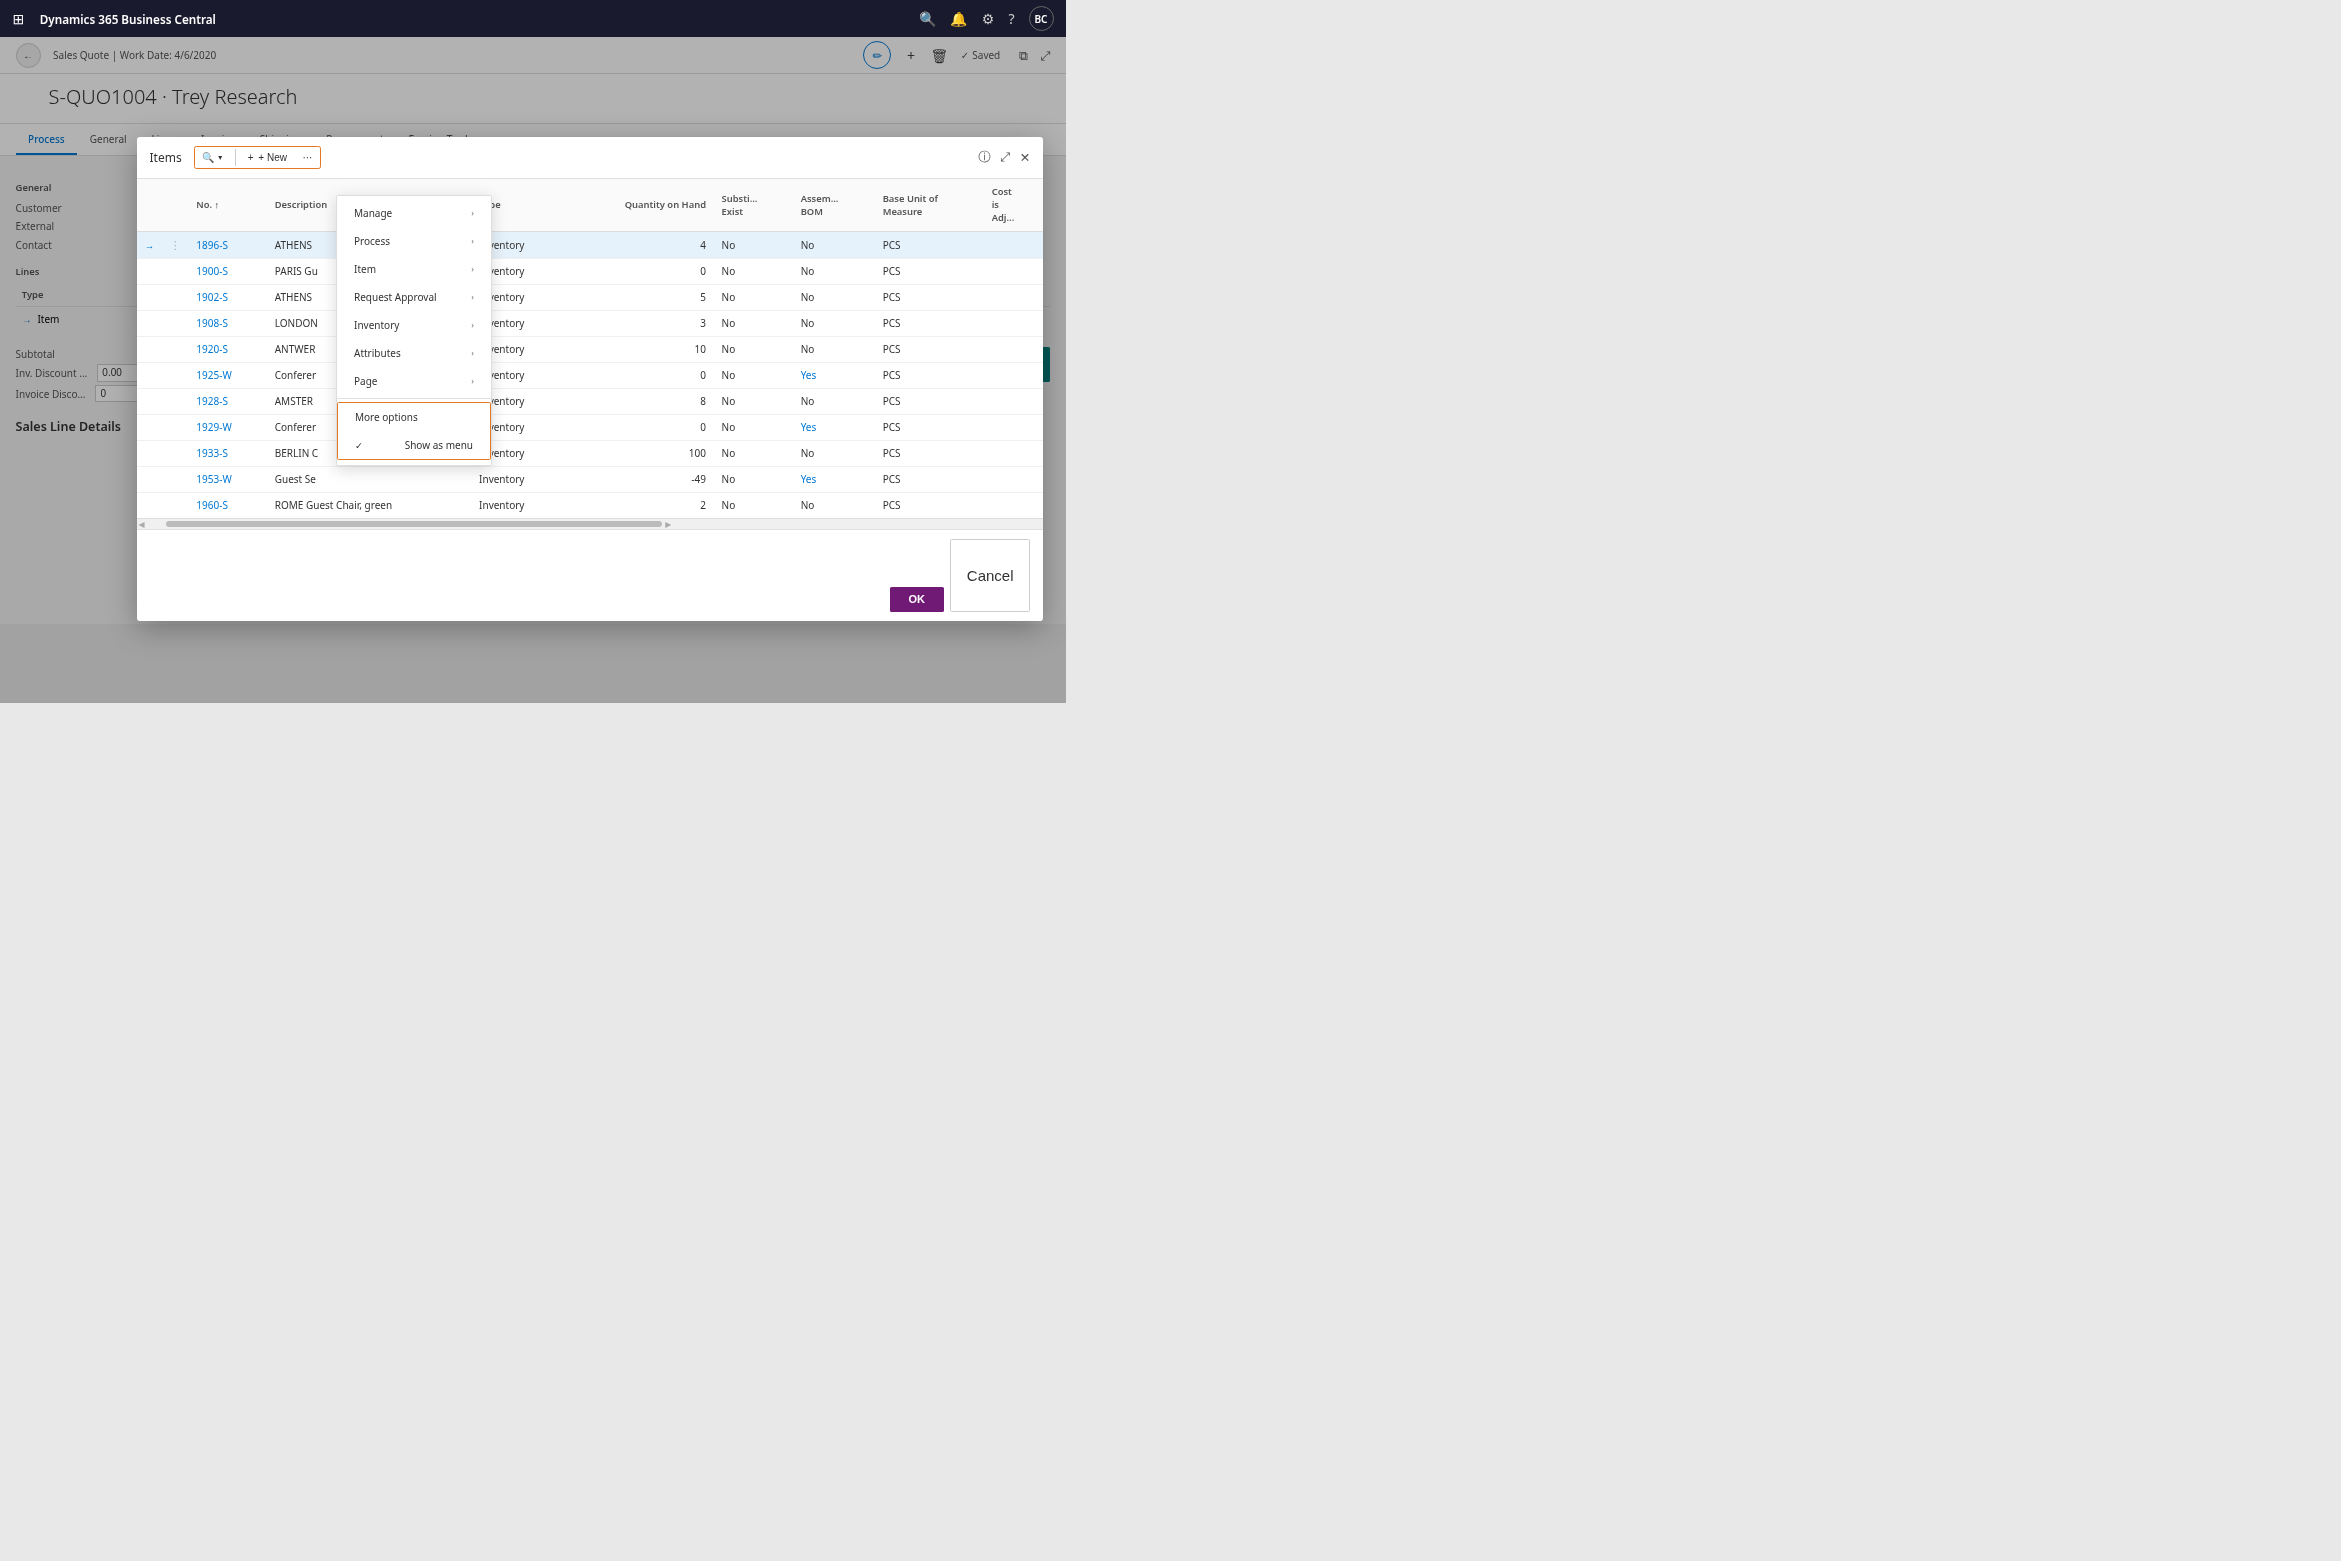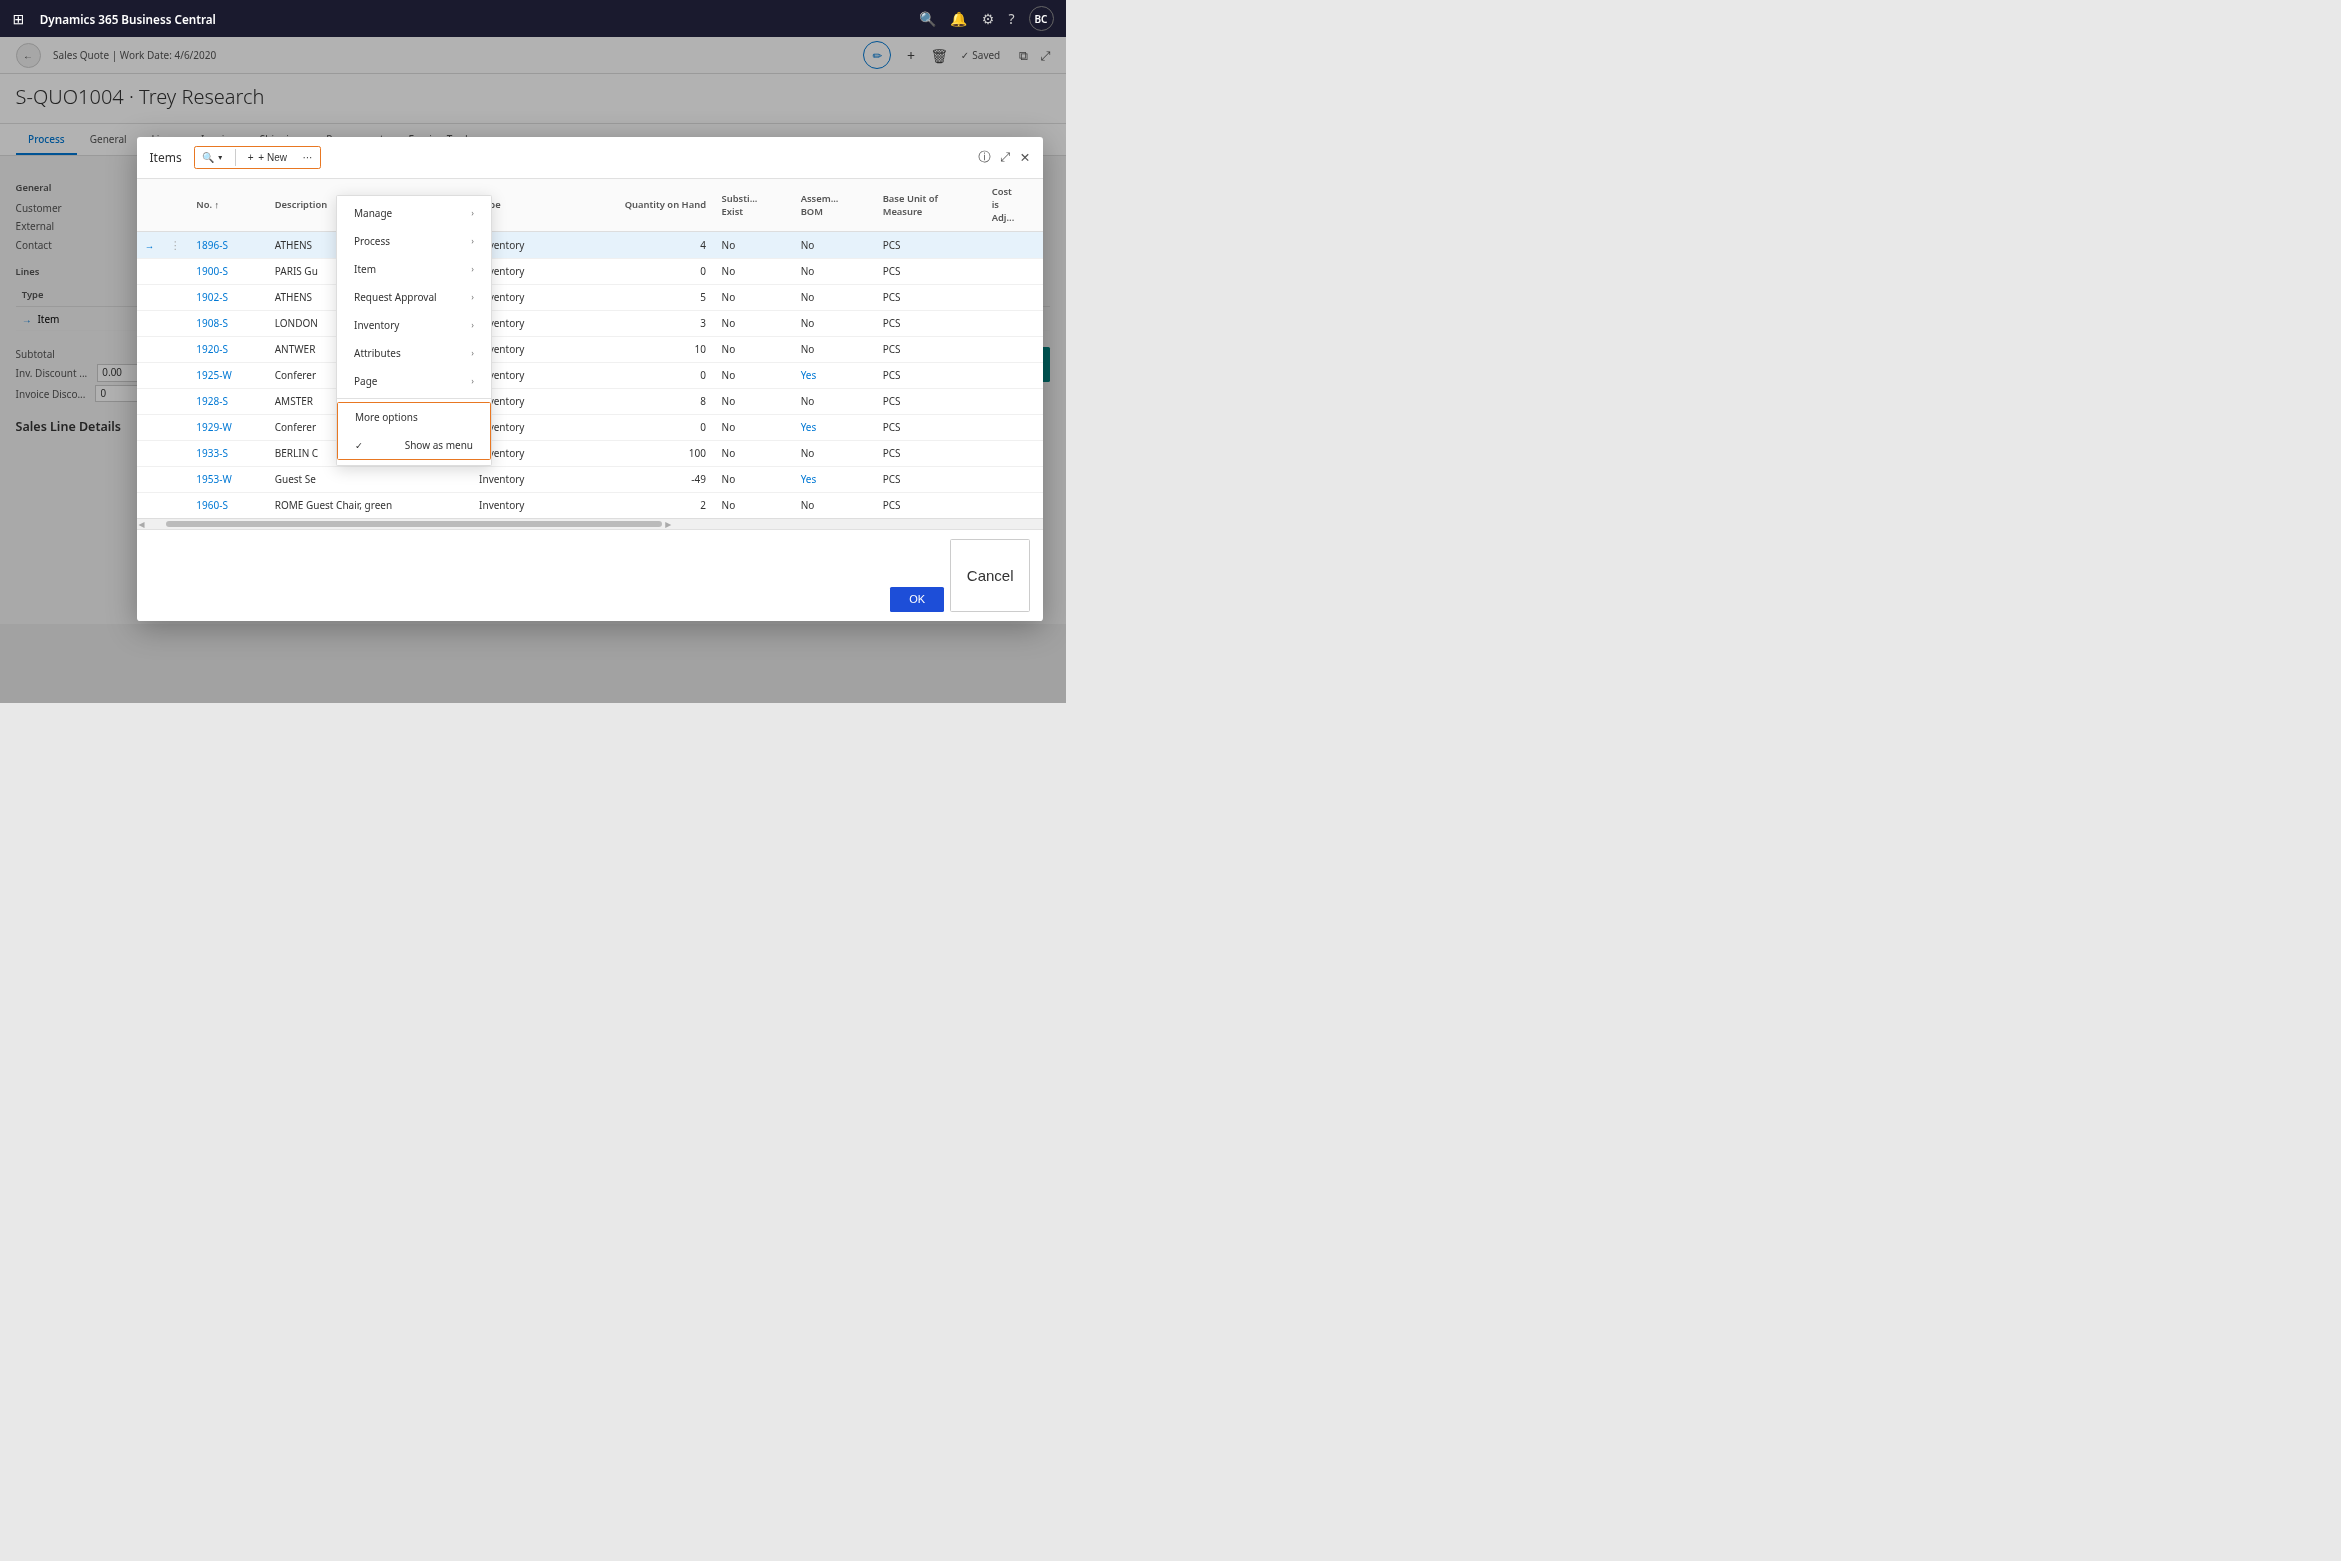--- a/index.html
+++ b/index.html
@@ -108,20 +108,21 @@
     
     .page-title-bar {
       background: #fff;
       padding: 9.4px 15.6px 12.5px 15.6px;
       border-bottom: 0.8px solid #e0e0e0;
     }
     .page-title {
       font-size: 20px;
       font-weight: 300;
       color: #333;
+      margin-left: 33px;
     }
 
     
     .tabs-bar {
       background: #fff;
       padding: 0 15.6px;
       display: flex;
       gap: 0;
       border-bottom: 0.8px solid #ddd;
     }
@@ -288,26 +289,26 @@
 
     
     .modal-footer {
       display: flex;
       justify-content: flex-end;
       gap: 6.2px;
       padding: 9.4px 12.5px;
       border-top: 0.8px solid #e0e0e0;
     }
     .btn-primary {
-      background: #1d4ed8;
+      background: #701a75;
       color: #fff;
       border: none;
       padding: 6.2px 19px;
       font-size: 11px;
-      font-weight: 400;
+      font-weight: 700;
       border-radius: 1.6px;
       cursor: pointer;
       margin-top: 48px;
     }
     .btn-secondary {
       background: #fff;
       color: #333;
       border: 0.8px solid #ccc;
       padding: 6.2px 15.6px;
       font-size: 15px;

